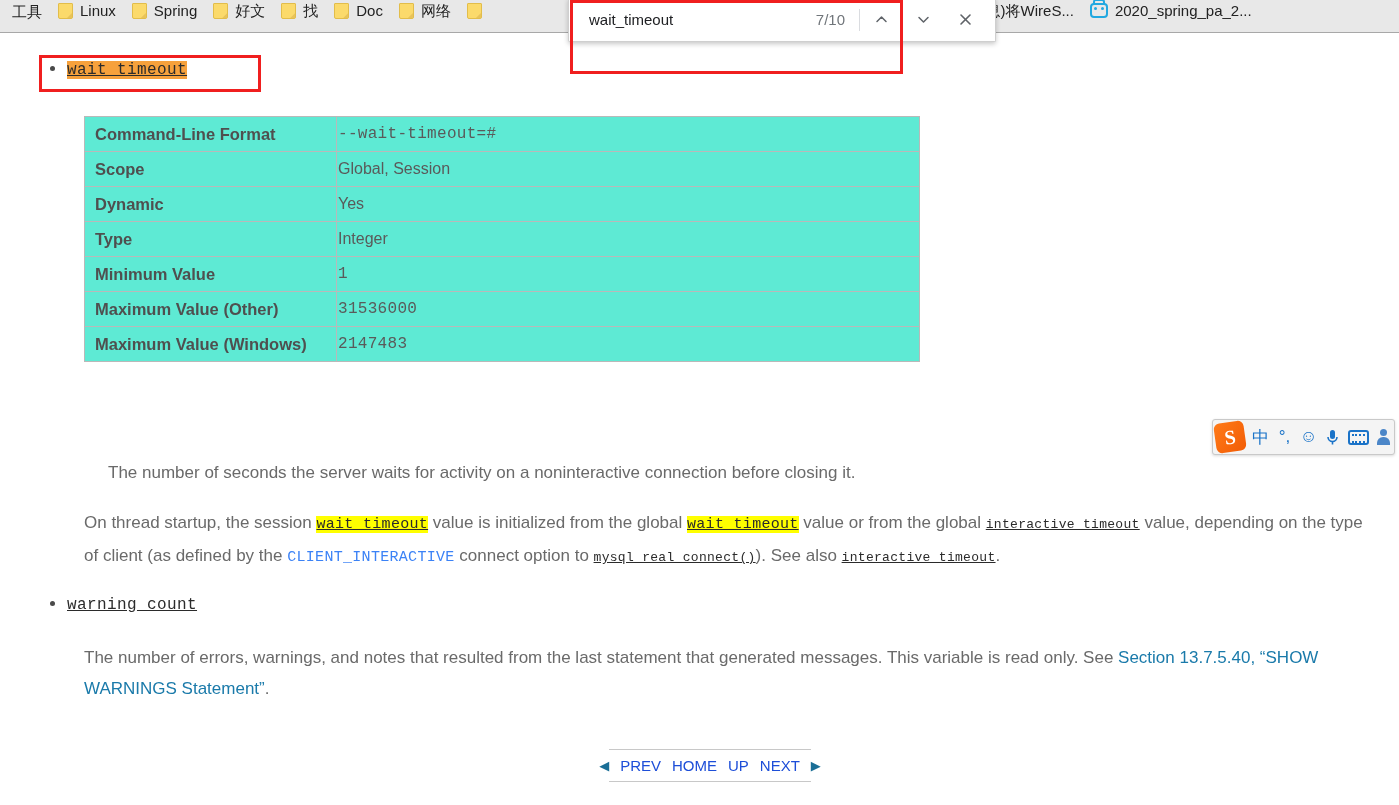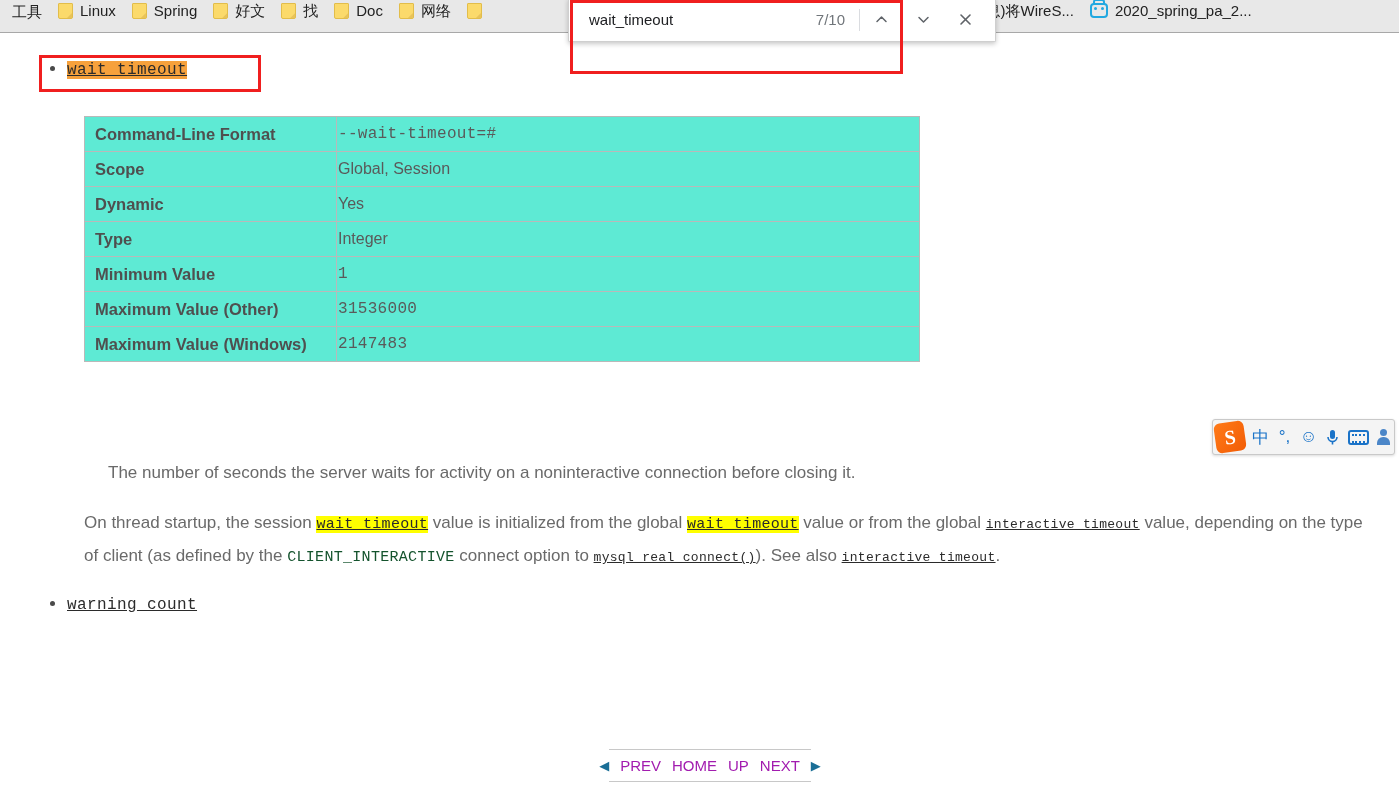--- a/index.html
+++ b/index.html
@@ -246,21 +246,21 @@
     left: 84px;
     font-size: 17px;
     line-height: 31px;
     color: #6a6a6a;
     width: 1290px;
   }
   .para .code {
     font-family: "Liberation Mono", monospace;
     font-size: 15px;
     letter-spacing: 0.3px;
-    color: #14532d;
+    color: #3b82f6;
   }
   .para .codelink {
     font-family: "Liberation Mono", monospace;
     font-size: 13px;
     letter-spacing: 0.3px;
     color: #2b2b2b;
     text-decoration: underline;
   }
   .para .codehl {
     font-family: "Liberation Mono", monospace;
@@ -283,21 +283,21 @@
     border-top: 1px solid #c8c8c8;
     border-bottom: 1px solid #c8c8c8;
     height: 33px;
     display: flex;
     align-items: center;
     justify-content: center;
     gap: 11px;
     font-size: 15px;
   }
   #bottom-nav a {
-    color: #a21caf;
+    color: #1d4ed8;
     text-decoration: none;
   }
   .navarrow { color: #1a6e96; font-size: 13px; }
 
   
   #sogou-bar {
     position: absolute;
     left: 1212px; top: 419px;
     height: 36px;
     background: #f4f4f4;
@@ -459,20 +459,23 @@
 
   <div class="para" style="top:473px;">
     <span>On thread startup, the session </span><span class="codehl">wait_timeout</span><span> value is initialized from the global </span><span class="codehl">wait_timeout</span><span> value or from the global </span><span class="codelink">interactive_timeout</span><span> value, depending on the type of client (as defined by the </span><span class="code">CLIENT_INTERACTIVE</span><span> connect option to </span><span class="codelink">mysql_real_connect()</span><span>). See also </span><span class="codelink">interactive_timeout</span><span>.</span>
   </div>
 
   <div class="bullet-item" style="left:50px; top:562px;">
     <span class="bullet-dot"></span>
     <span class="mono-link">warning_count</span>
   </div>
 
+  <div class="para" style="top:608px; width:1290px;">
+    <span>The number of errors, warnings, and notes that resulted from the last statement that generated messages. This variable is read only. See </span><a class="blue" href="#">Section 13.7.5.40,</a><span> </span><a class="blue" href="#">“SHOW WARNINGS Statement”</a><span>.</span>
+  </div>
 
   <div id="bottom-nav">
     <span class="navarrow">◀</span>
     <a href="#">PREV</a>
     <a href="#">HOME</a>
     <a href="#">UP</a>
     <a href="#">NEXT</a>
     <span class="navarrow">▶</span>
   </div>
 

